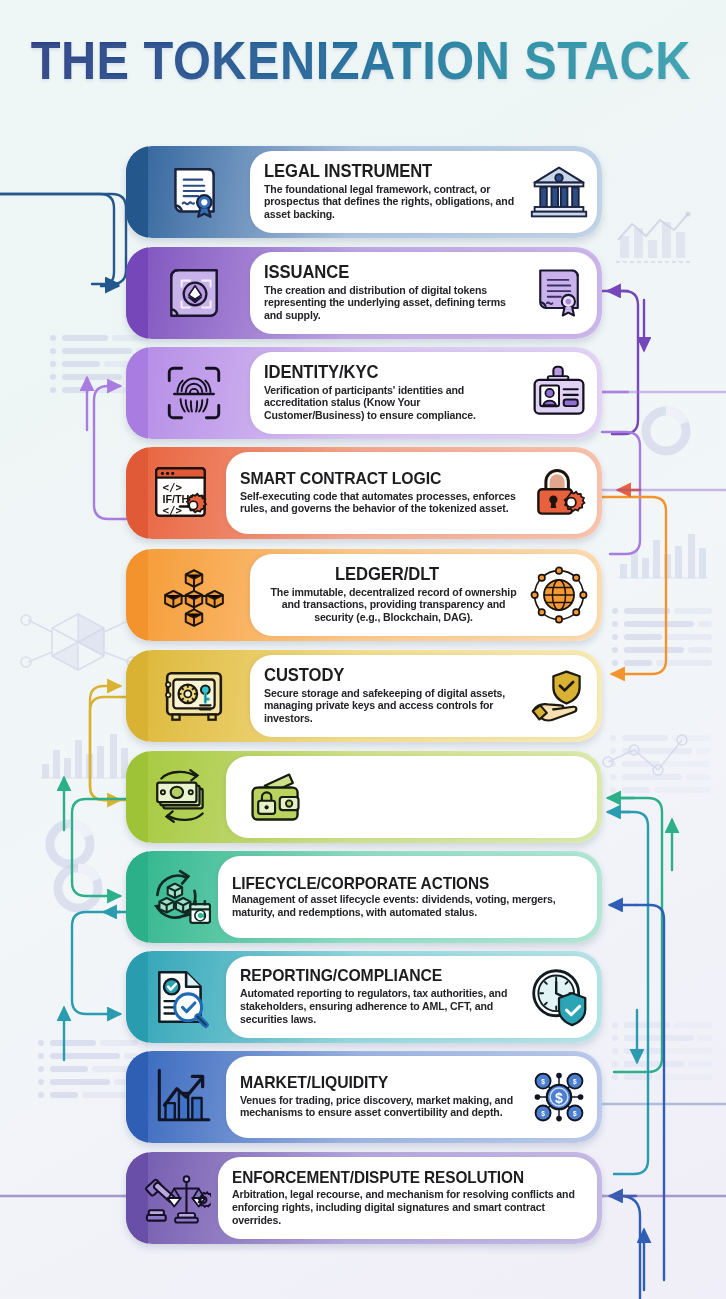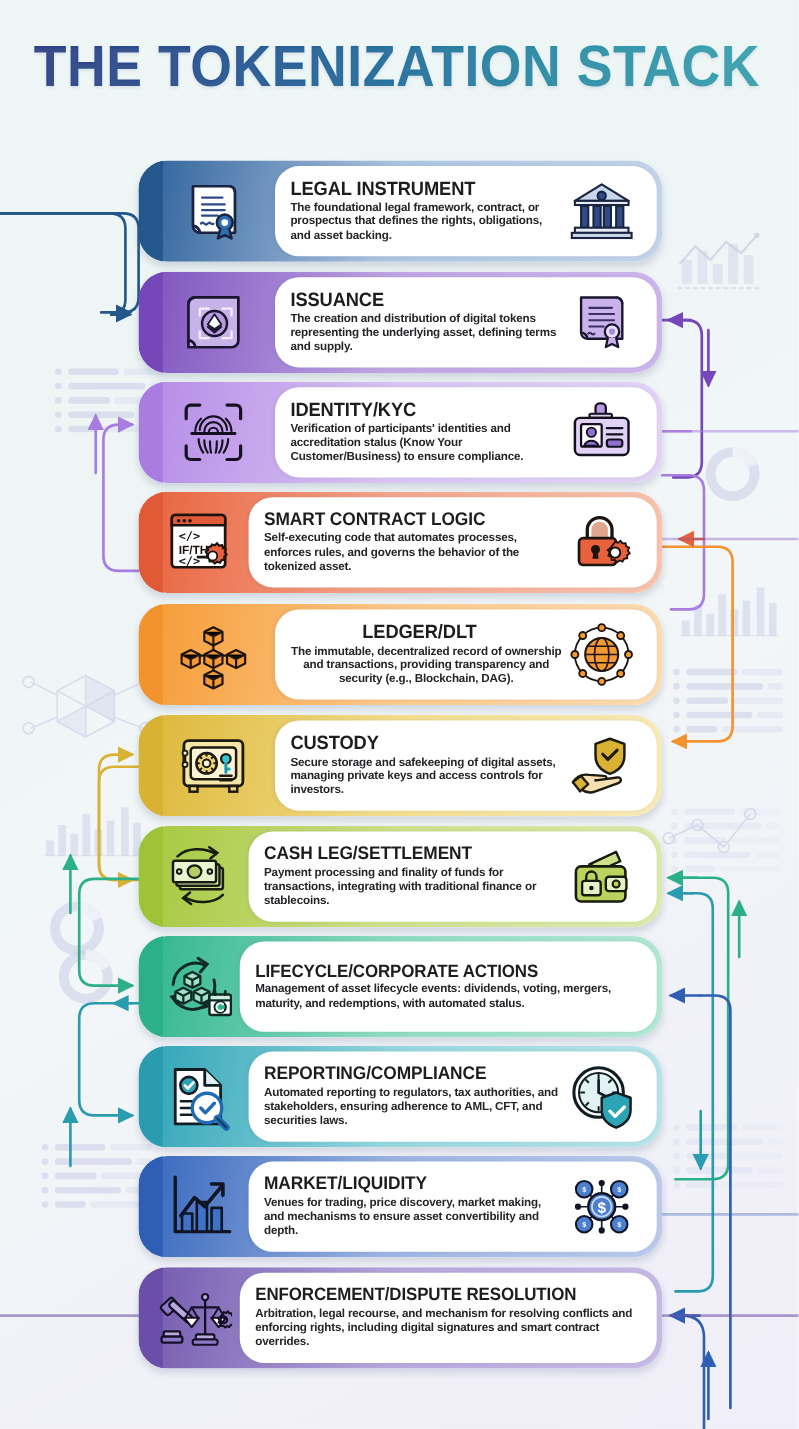--- a/index.html
+++ b/index.html
@@ -77,21 +77,21 @@
   }
   .glyph svg { width: 66px; height: 66px; display: block; }
 
   .panel {
     position: relative; z-index: 2;
     flex: 1 1 auto;
     margin: 5px 5px 5px 0;
     background: #ffffff;
     border-radius: 22px;
     display: flex; align-items: center;
-    padding: 4px 18px 4px 14px;
+    padding: 4px 6px 4px 14px;
     box-shadow: -1px 0 4px rgba(70,90,120,.10);
   }
   .panel-text { flex: 1 1 auto; min-width: 0; }
   .card-title {
     font-size: 17.5px;
     font-weight: 700;
     color: #1d1d1f;
     letter-spacing: -0.1px;
     line-height: 1.02;
     transform: scaleX(0.95);
@@ -604,24 +604,20 @@
           <rect x="14" y="24" width="38" height="19" rx="2" fill="#cfe08b"></rect>
           <rect x="11" y="21" width="38" height="19" rx="2" fill="#dcea b0" style="fill:#dcebb0"></rect>
           <rect x="8" y="18" width="38" height="19" rx="2" fill="#eaf3cf"></rect>
         </g>
         <ellipse cx="27" cy="27.5" rx="6" ry="5.5" fill="#b5cf62" stroke="#161c0f" stroke-width="2"></ellipse>
         <circle cx="13.5" cy="27.5" r="2" fill="none" stroke="#161c0f" stroke-width="1.8"></circle>
         <circle cx="40.5" cy="27.5" r="2" fill="none" stroke="#161c0f" stroke-width="1.8"></circle>
       </svg>
     </div>
     <div class="panel">
-      <div class="panel-text">
-        <div class="card-title">CASH LEG/SETTLEMENT</div>
-        <div class="card-desc">Payment processing and finality of funds for transactions, integrating with traditional finance or stablecoins.</div>
-      </div>
       <div class="side-icon">
         <svg viewBox="0 0 64 64">
           <path d="M20 20l26-12 4 9-18 8z" fill="#cfe08b" stroke="#161c0f" stroke-width="2.3" stroke-linejoin="round"></path>
           <path d="M14 22h34l2 8-28 2z" fill="#e6f0c6" stroke="#161c0f" stroke-width="2.3" stroke-linejoin="round"></path>
           <rect x="7" y="22" width="48" height="34" rx="5" fill="#b9d35e" stroke="#161c0f" stroke-width="2.5"></rect>
           <rect x="36" y="32" width="20" height="14" rx="3" fill="#e6f0c6" stroke="#161c0f" stroke-width="2.3"></rect>
           <circle cx="46" cy="39" r="3.4" fill="#b9d35e" stroke="#161c0f" stroke-width="2"></circle>
           <path d="M17 36v-4a5 5 0 0 1 10 0v4" fill="none" stroke="#161c0f" stroke-width="2.3"></path>
           <rect x="13" y="36" width="18" height="14" rx="2.5" fill="#e6f0c6" stroke="#161c0f" stroke-width="2.3"></rect>
           <circle cx="22" cy="43" r="2.2" fill="#161c0f"></circle>

